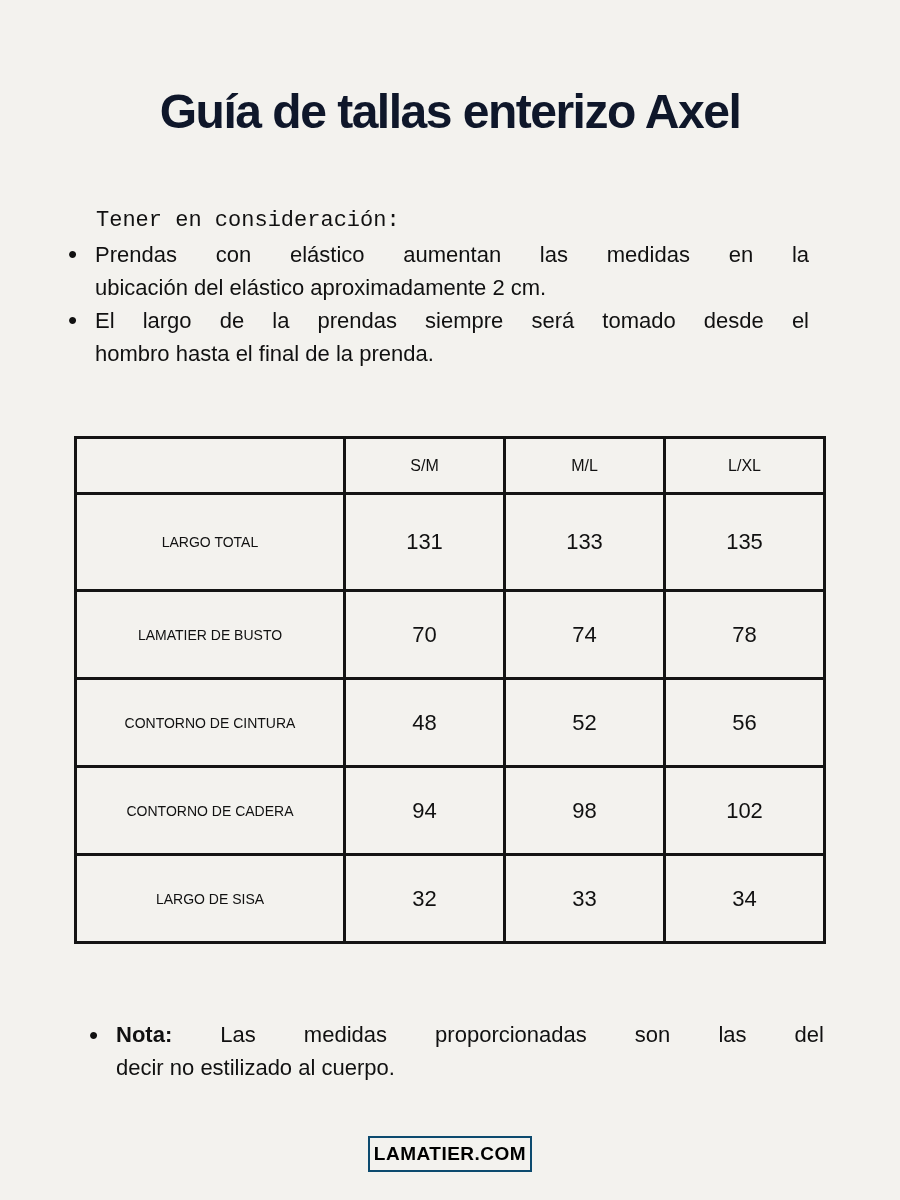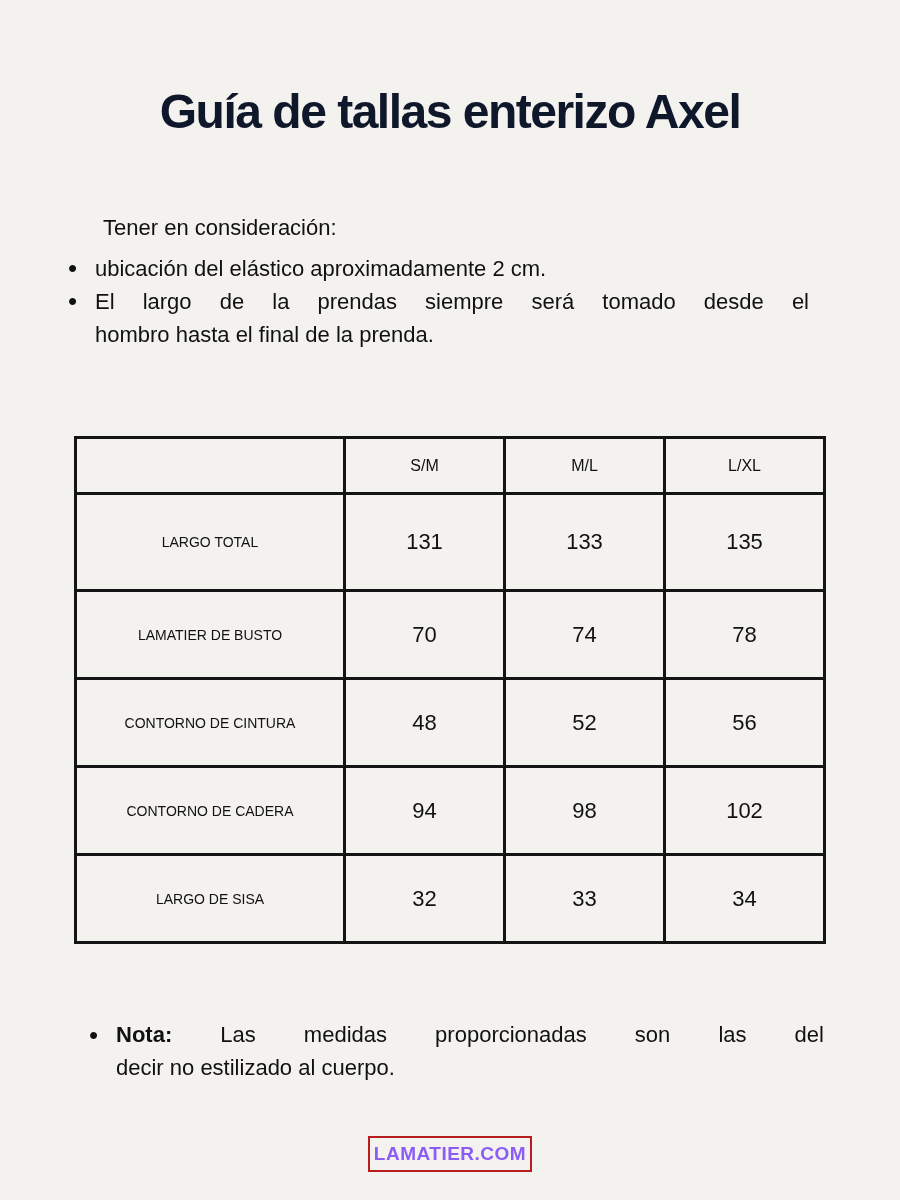--- a/index.html
+++ b/index.html
@@ -30,21 +30,22 @@
   }
   .consider {
     position: absolute;
     top: 203px;
     left: 95px;
     width: 714px;
     font-size: 22px;
     line-height: 33px;
   }
   .consider-heading {
-    margin: 8px;
+    margin: 1px;
+    font-family: Liberation Mono, monospace;
   }
   .bullet-list {
     list-style: none;
     margin: 0;
     padding: 0;
   }
   .bullet-list li {
     position: relative;
   }
   .bullet {
@@ -111,40 +112,41 @@
   }
   .footer {
     position: absolute;
     top: 1136px;
     left: 0;
     width: 100%;
     text-align: center;
   }
   .site-box {
     display: inline-block;
-    border: 2px solid #b91c1c;
+    border: 2px solid #0c4a6e;
     padding: 5px 4px;
     font-size: 19px;
     font-weight: 700;
     letter-spacing: 0.5px;
-    color: #8b5cf6;
+    color: #000000;
   }
 </style>
 </head>
 <body>
 
 <div class="page">
 
   <h1 class="title">Guía de tallas enterizo Axel</h1>
 
   <section class="consider">
     <p class="consider-heading">Tener en consideración:</p>
     <ul class="bullet-list">
       <li>
         <span class="bullet">•</span>
+        <div class="jline">Prendas con elástico aumentan las medidas en la</div>
         <div class="lline">ubicación del elástico aproximadamente 2 cm.</div>
       </li>
       <li>
         <span class="bullet">•</span>
         <div class="jline">El largo de la prendas siempre será tomado desde el</div>
         <div class="lline">hombro hasta el final de la prenda.</div>
       </li>
     </ul>
   </section>
 

